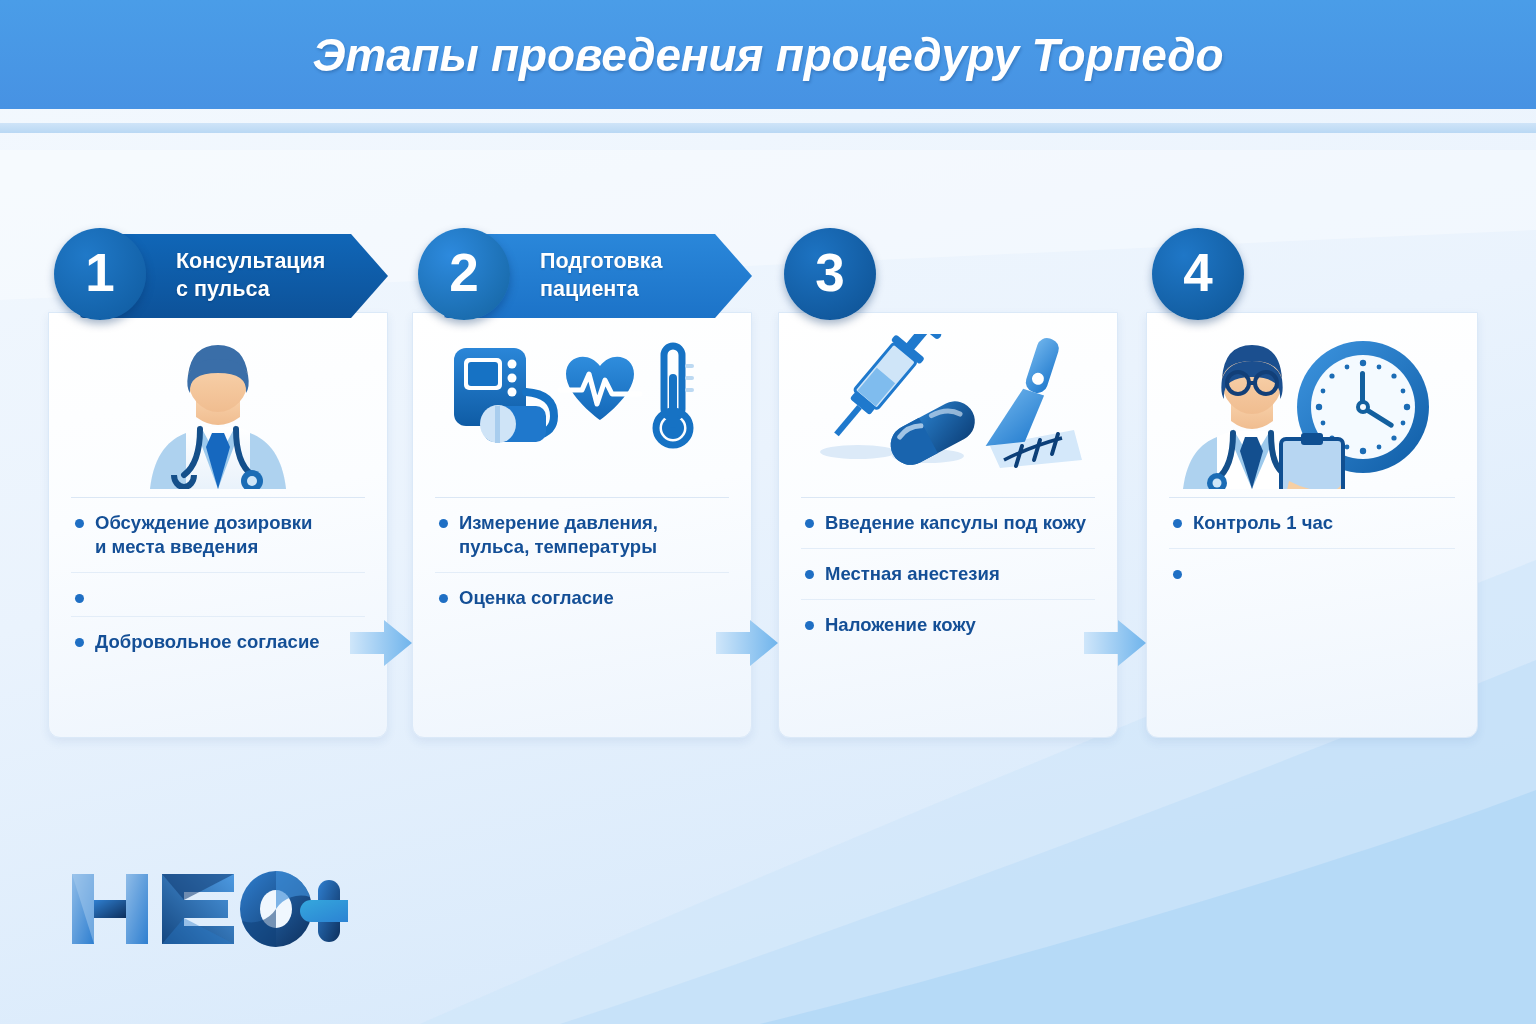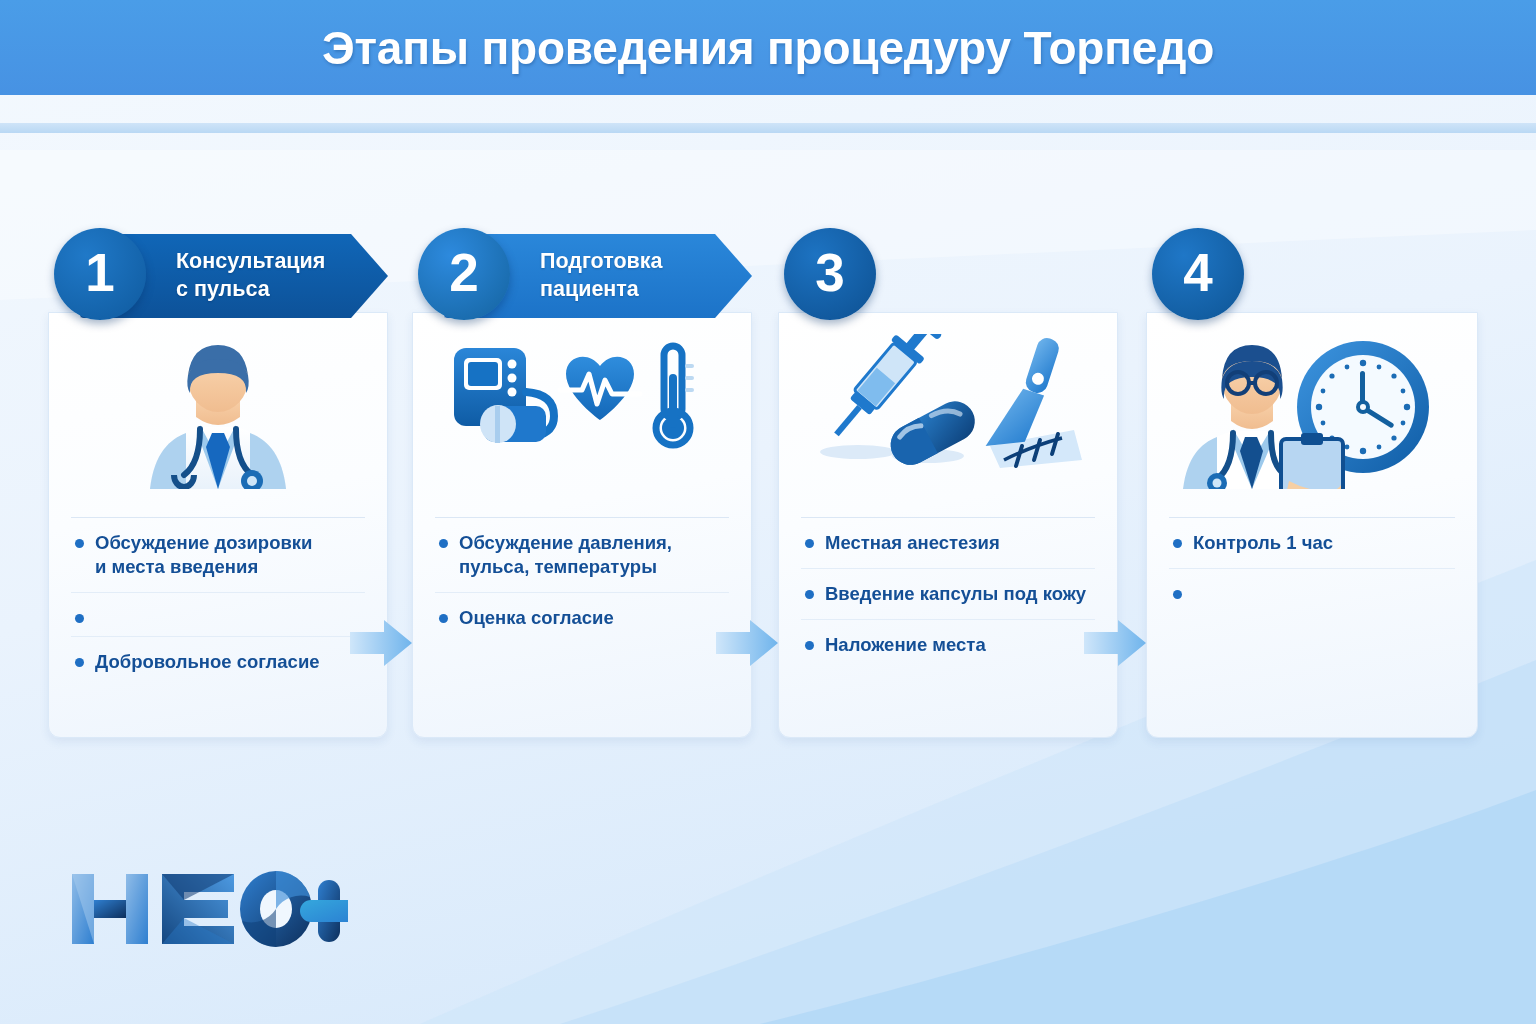--- a/index.html
+++ b/index.html
@@ -8,24 +8,24 @@
     font-family:"Liberation Sans", sans-serif;
     background:#eef5fc;
     position:relative;
   }
 
   
   #bg { position:absolute; inset:0; z-index:0; }
 
   
   .header {
-    position:absolute; left:0; top:0; width:1536px; height:95px;
+    position:absolute; left:0; top:0; width:1536px; height:109px;
     background:linear-gradient(180deg,#4a9de8 0%,#4792e3 100%);
     z-index:5;
-    display:flex; align-items:center; justify-content:center;
+    display:flex; align-items:center; justify-content:center;font-style:italic;
   }
   .header-title {
     color:#ffffff; font-size:46px; font-weight:bold;
     letter-spacing:-0.2px; text-shadow:1px 2px 3px rgba(0,40,90,.25);
     white-space:nowrap;
   }
   .header-underbar {
     position:absolute; left:0; top:123px; width:1536px; height:10px;
     background:linear-gradient(180deg,#cfe4f8 0%,#b9d8f4 100%);
     z-index:5;
@@ -79,21 +79,21 @@
     border:1px solid #dbe9f8;
     border-radius:0 0 12px 12px;
     box-shadow:0 4px 10px rgba(40,90,160,.09);
     overflow:hidden;
     z-index:1;
   }
   .card-illus {
     height:180px; display:flex; align-items:center; justify-content:center;
     padding-top:12px;
   }
-  .bullets { padding:4px 22px;margin-top:20px; }
+  .bullets { padding:4px 22px; }
   .bullet {
     display:flex; align-items:flex-start; gap:11px;
     padding:13px 2px 13px 4px;
     border-top:1px solid #e3edf8;
   }
   .bullet:first-child { border-top:1px solid #dbe7f5; }
   .dot {
     width:9px; height:9px; border-radius:50%;
     background:#1f6fc4; flex:none; margin-top:8px;
   }
@@ -226,21 +226,21 @@
           <circle cx="231" cy="94" r="11" fill="#1672c4"></circle>
           <rect x="227" y="40" width="8" height="54" rx="4" fill="#1672c4"></rect>
           <rect x="243" y="30" width="9" height="4" rx="2" fill="#bcd9f2"></rect>
           <rect x="243" y="42" width="9" height="4" rx="2" fill="#bcd9f2"></rect>
           <rect x="243" y="54" width="9" height="4" rx="2" fill="#bcd9f2"></rect>
         </svg>
       </div>
       <div class="bullets">
         <div class="bullet">
           <span class="dot"></span>
-          <span class="btext">Обсуждение давления,
+          <span class="btext">Измерение давления,
 пульса, температуры</span>
         </div>
         <div class="bullet">
           <span class="dot"></span>
           <span class="btext">Оценка согласие</span>
         </div>
       </div>
     </div>
     <div class="banner-wrap">
       <div class="banner" style="background:linear-gradient(180deg,#2a87da 0%,#1c73c8 100%)">
@@ -298,29 +298,29 @@
           <g transform="rotate(18 225 60)">
             <rect x="214" y="2" width="22" height="56" rx="10" fill="url(#blaG)"></rect>
             <circle cx="225" cy="44" r="6" fill="#ffffff"></circle>
             <path d="M214 58 L236 58 L232 108 L196 124 Z" fill="url(#blaG)"></path>
           </g>
         </svg>
       </div>
       <div class="bullets">
         <div class="bullet">
           <span class="dot"></span>
+          <span class="btext">Введение капсулы под кожу</span>
+        </div>
+        <div class="bullet">
+          <span class="dot"></span>
           <span class="btext">Местная анестезия</span>
         </div>
         <div class="bullet">
           <span class="dot"></span>
-          <span class="btext">Введение капсулы под кожу</span>
-        </div>
-        <div class="bullet">
-          <span class="dot"></span>
-          <span class="btext">Наложение места</span>
+          <span class="btext">Наложение кожу</span>
         </div>
       </div>
     </div>
     <div class="banner-wrap">
       <div class="badge" style="background:radial-gradient(circle at 35% 30%,#1d73c2,#0d5091)">
         <span>3</span>
       </div>
     </div>
   </div>
 

